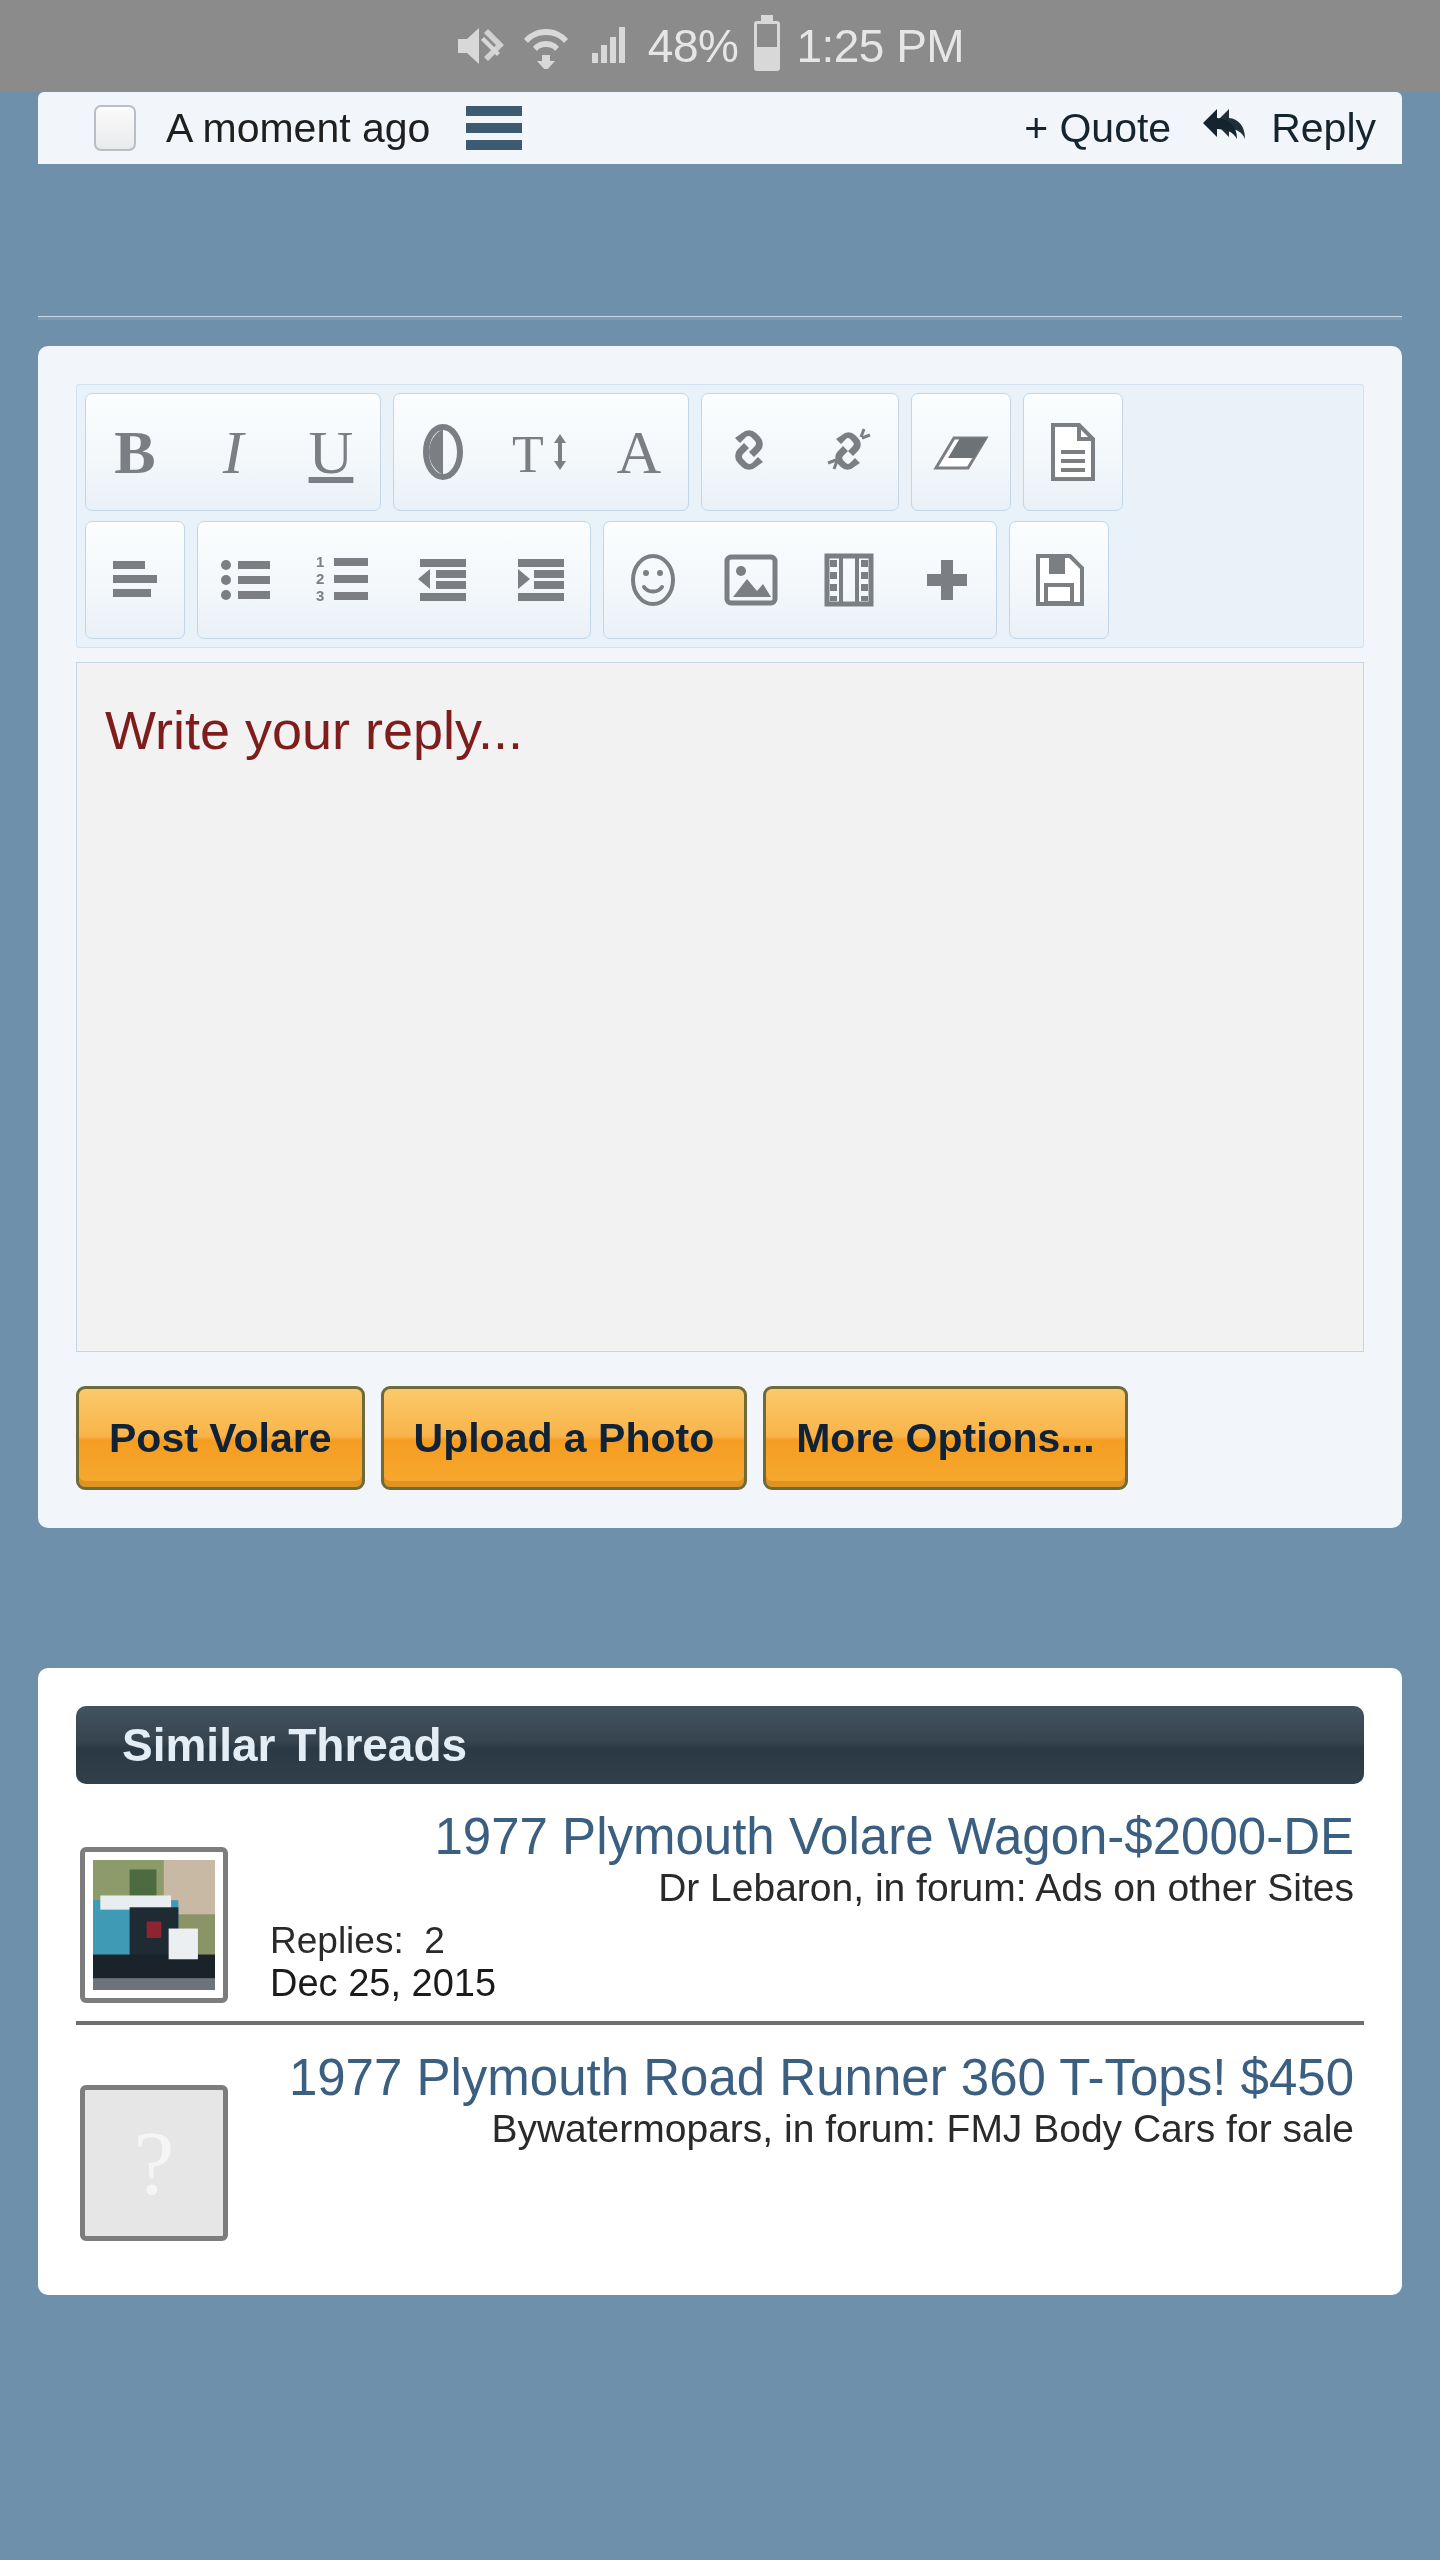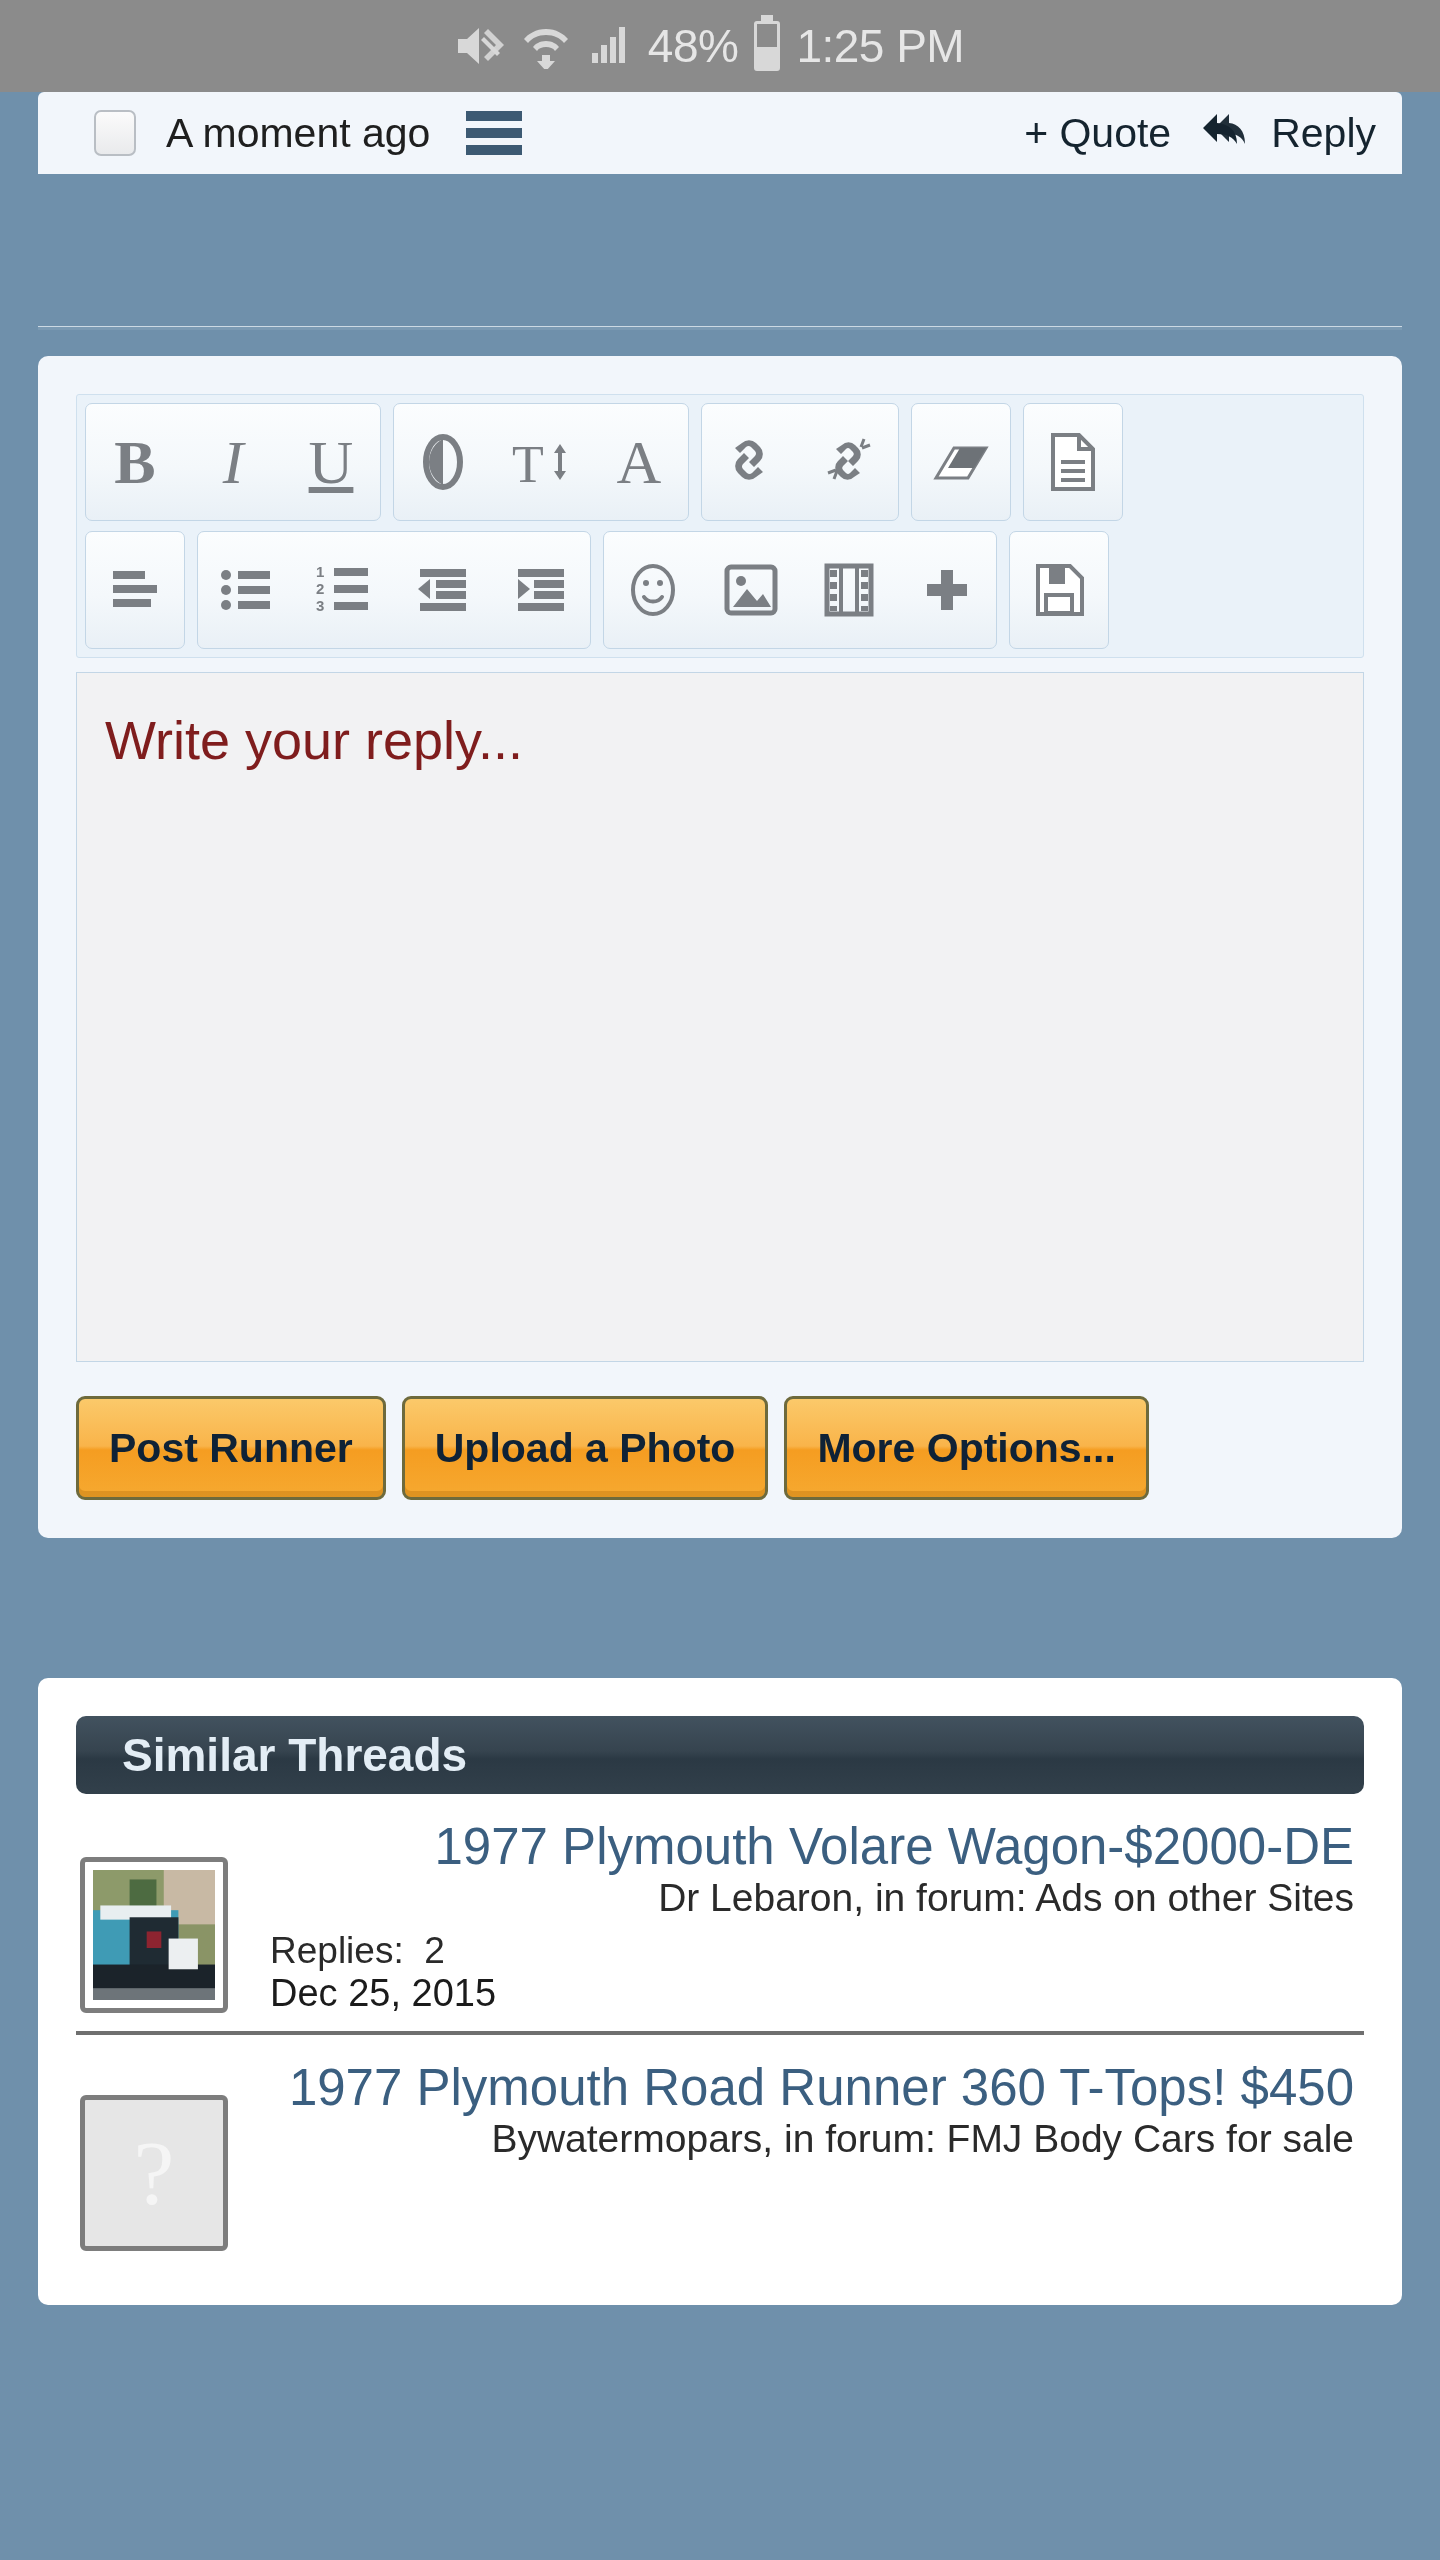--- a/index.html
+++ b/index.html
@@ -42,21 +42,21 @@
   }
 
   
   .page { position: relative; width: 1440px; }
 
   
   .post-footer {
     margin: 0 38px;
     background: #f2f6fb;
     border-radius: 6px 6px 0 0;
-    height: 82px;
+    height: 72px;
     display: flex;
     align-items: center;
     padding: 0 26px 0 56px;
   }
   .pf-left { display: flex; align-items: center; gap: 30px; flex: 1; }
   .chkbox {
     width: 42px; height: 46px;
     border: 2px solid #b9bec4;
     border-radius: 7px;
     background: linear-gradient(to bottom, #fbfbfb, #e9eaec);
@@ -418,21 +418,21 @@
           </div>
         </div>
       </div>
     </div>
 
     <div class="textarea">
       <div class="ph">Write your reply...</div>
     </div>
 
     <div class="btn-row">
-      <div class="obtn">Post Runner</div>
+      <div class="obtn">Post Volare</div>
       <div class="obtn">Upload a Photo</div>
       <div class="obtn">More Options...</div>
     </div>
   </div>
 
   <div class="threads-card">
     <div class="th-header">
       <span>Similar Threads</span>
     </div>
 

